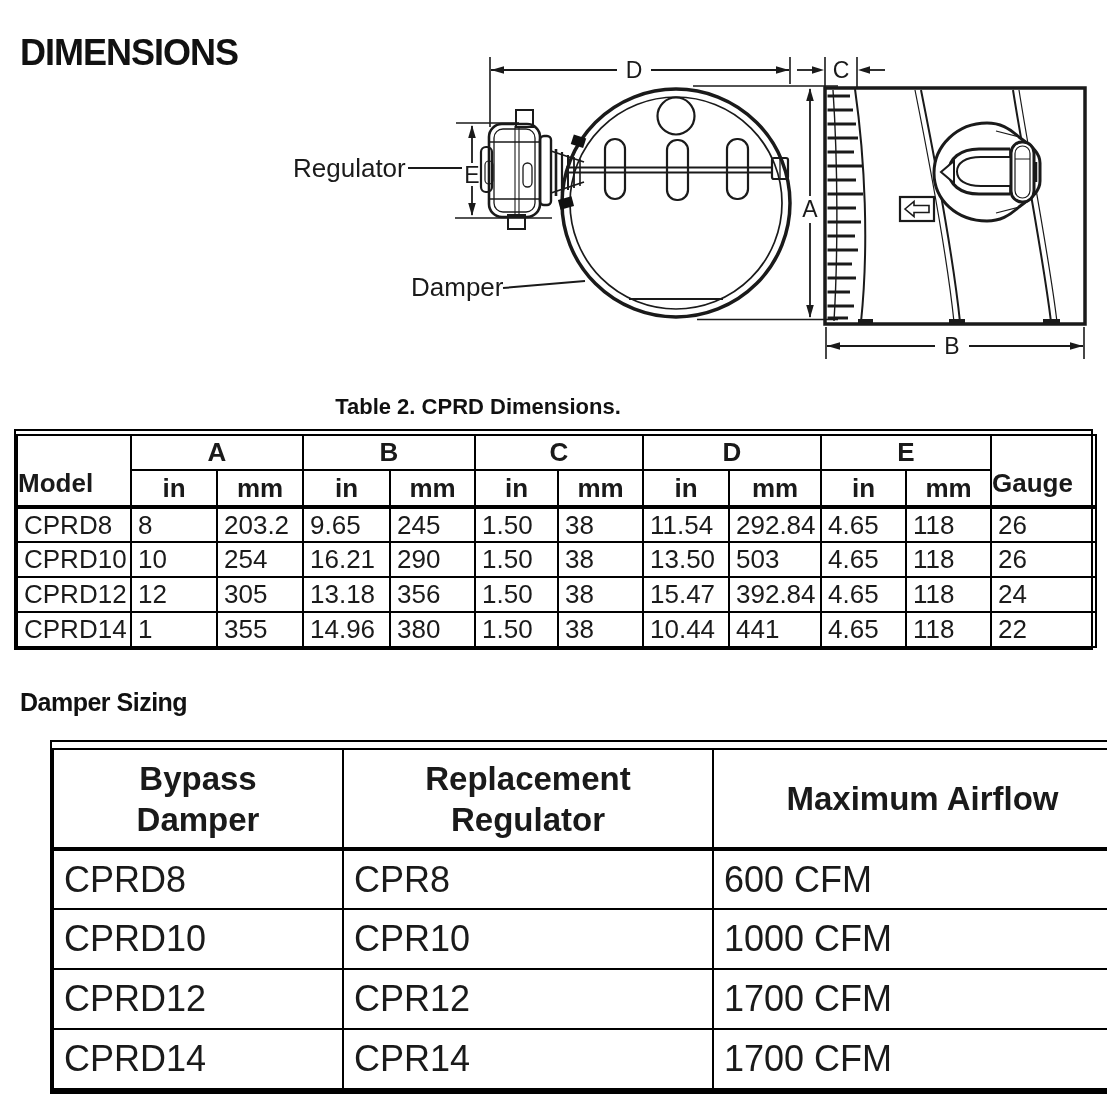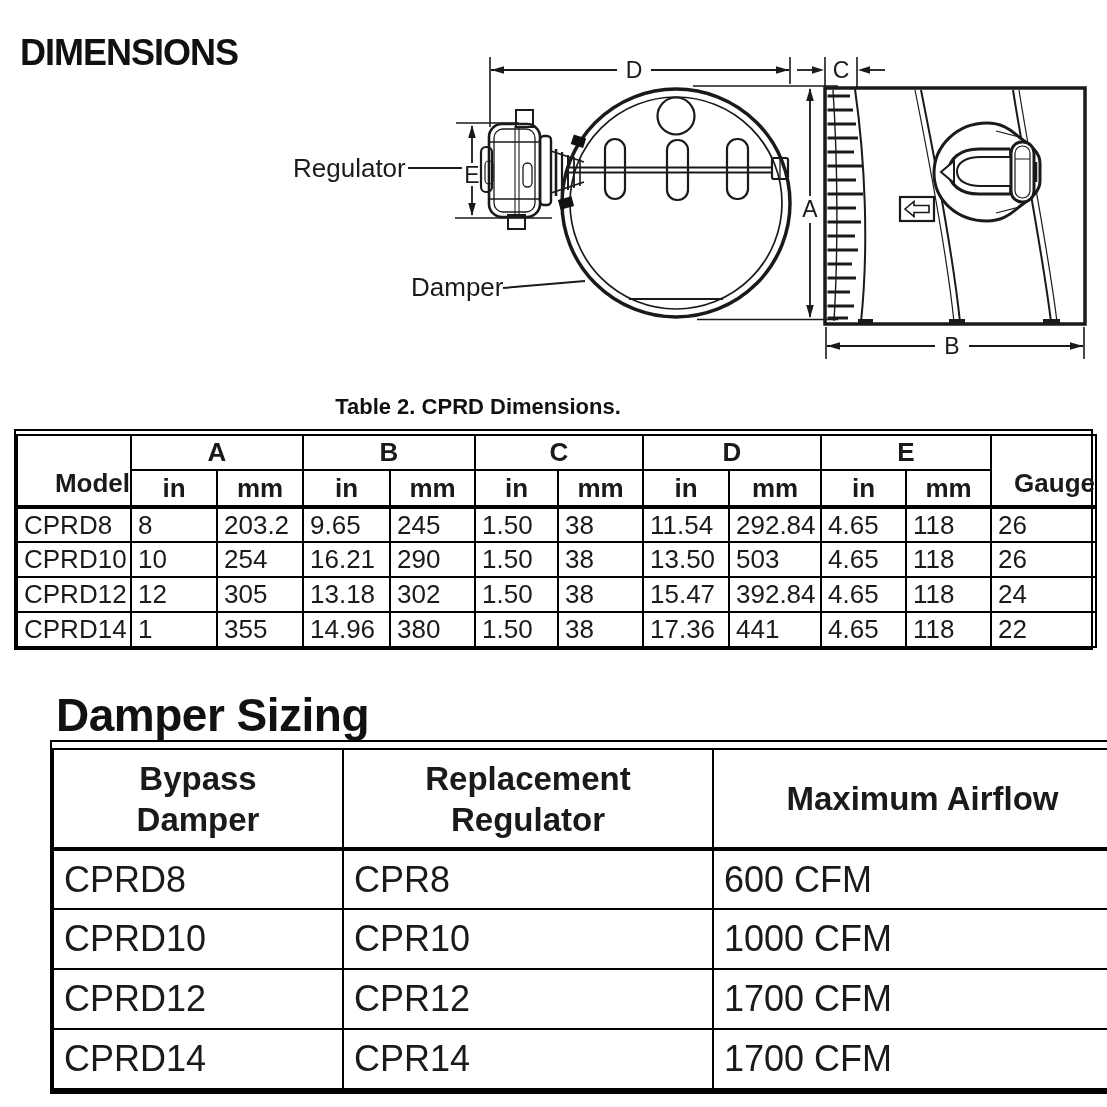--- a/index.html
+++ b/index.html
@@ -7,37 +7,37 @@
   body {
     width:1107px; height:1107px; position:relative;
     font-family:"Liberation Sans", sans-serif; color:#1a1a1a; overflow:hidden;
   }
   .page-title {
     position:absolute; left:20px; top:16px;
     font-size:36px; font-weight:800; letter-spacing:-1px; color:#111;margin-top:16px;
   }
   .section-heading {
     position:absolute; left:20px; top:688px;
-    font-size:46px; font-weight:800; letter-spacing:-0.5px; color:#111;margin-left:36px;
+    font-size:25px; font-weight:800; letter-spacing:-0.5px; color:#111;
   }
   #diagram { position:absolute; left:0; top:40px; }
   .tbl-caption {
     position:absolute; left:0; top:394px; width:956px;
     text-align:center; font-size:22px; font-weight:bold; color:#111;
   }
   .twrap { position:absolute; left:14px; width:1079px; border:2px solid #000; background:#fff; }
   .twrap table { width:100%; border-collapse:collapse; table-layout:fixed; }
   .twrap td, .twrap th { border:2px solid #000; color:#1a1a1a; overflow:hidden; white-space:nowrap; }
 
   
   #dims-wrap { top:429px; padding-top:3px; }
   #dims-wrap th { font-weight:bold; font-size:26px; }
   .grp-row th { height:35px; text-align:center; }
   .unit-row th { height:37px; vertical-align:middle; border-bottom:4px solid #000; }
-  th.model-h, th.gauge-h { vertical-align:bottom; text-align:right; padding-bottom:6px; border-bottom:4px solid #000; }
+  th.model-h, th.gauge-h { vertical-align:bottom; text-align:left; padding-bottom:6px; border-bottom:4px solid #000; }
   #dims-wrap td { height:35px; font-size:26px; padding-left:6px; text-align:left; vertical-align:middle; }
 
   
   #sizing-wrap { top:740px; padding-top:6px; border-bottom-width:4px;margin-left:36px; }
   #sizing-wrap th { height:100px; font-size:33px; font-weight:800; text-align:center; vertical-align:middle; line-height:41px; border-bottom:4px solid #000; }
   #sizing-wrap td { height:60px; font-size:36px; padding-left:10px; vertical-align:middle; }
 
   svg text { fill:#1a1a1a; font-family:"Liberation Sans", sans-serif; }
   .dim-letter { font-size:23px; }
   .part-label { font-size:26px; }
@@ -265,38 +265,38 @@
     <td>503</td>
     <td>4.65</td>
     <td>118</td>
     <td>26</td>
   </tr>
   <tr>
     <td>CPRD12</td>
     <td>12</td>
     <td>305</td>
     <td>13.18</td>
-    <td>302</td>
+    <td>356</td>
     <td>1.50</td>
     <td>38</td>
     <td>15.47</td>
     <td>392.84</td>
     <td>4.65</td>
     <td>118</td>
     <td>24</td>
   </tr>
   <tr>
     <td>CPRD14</td>
     <td>1</td>
     <td>355</td>
     <td>14.96</td>
     <td>380</td>
     <td>1.50</td>
     <td>38</td>
-    <td>17.36</td>
+    <td>10.44</td>
     <td>441</td>
     <td>4.65</td>
     <td>118</td>
     <td>22</td>
   </tr>
 </tbody>
     </table>
 </div>
 
 <div class="section-heading">Damper Sizing</div>

